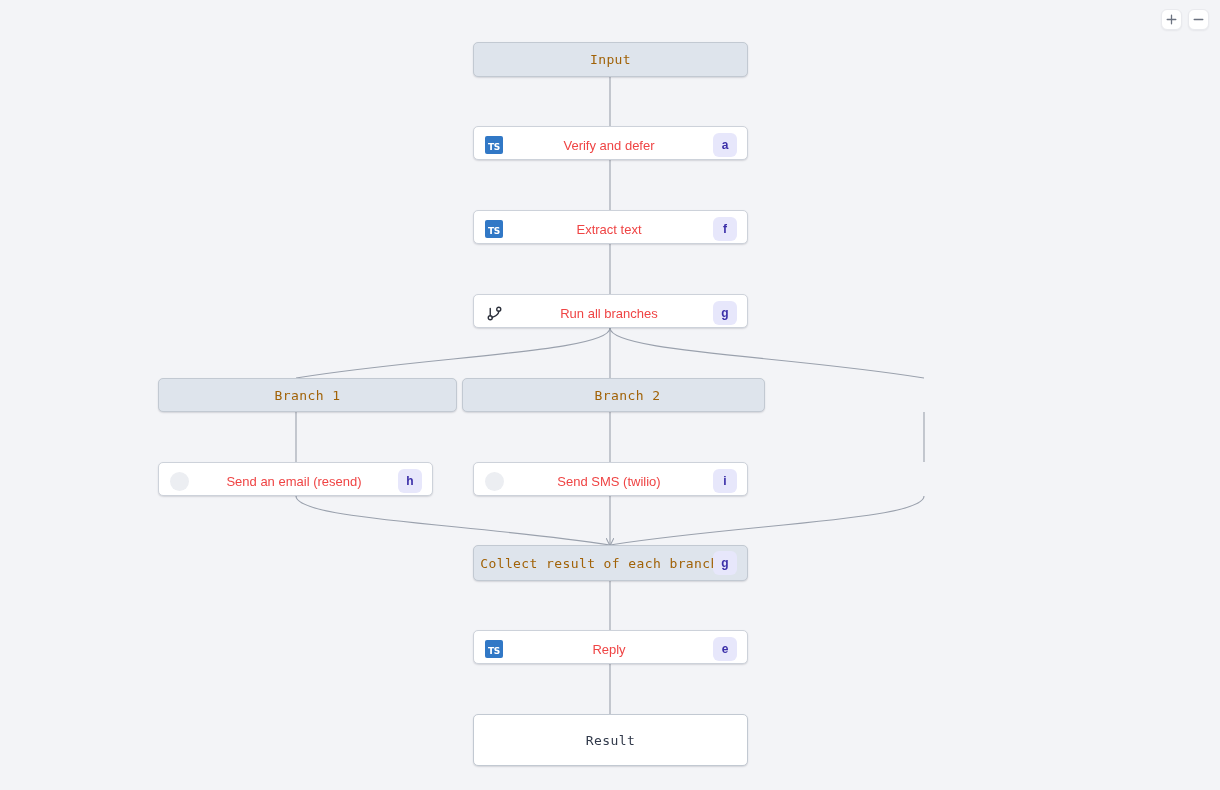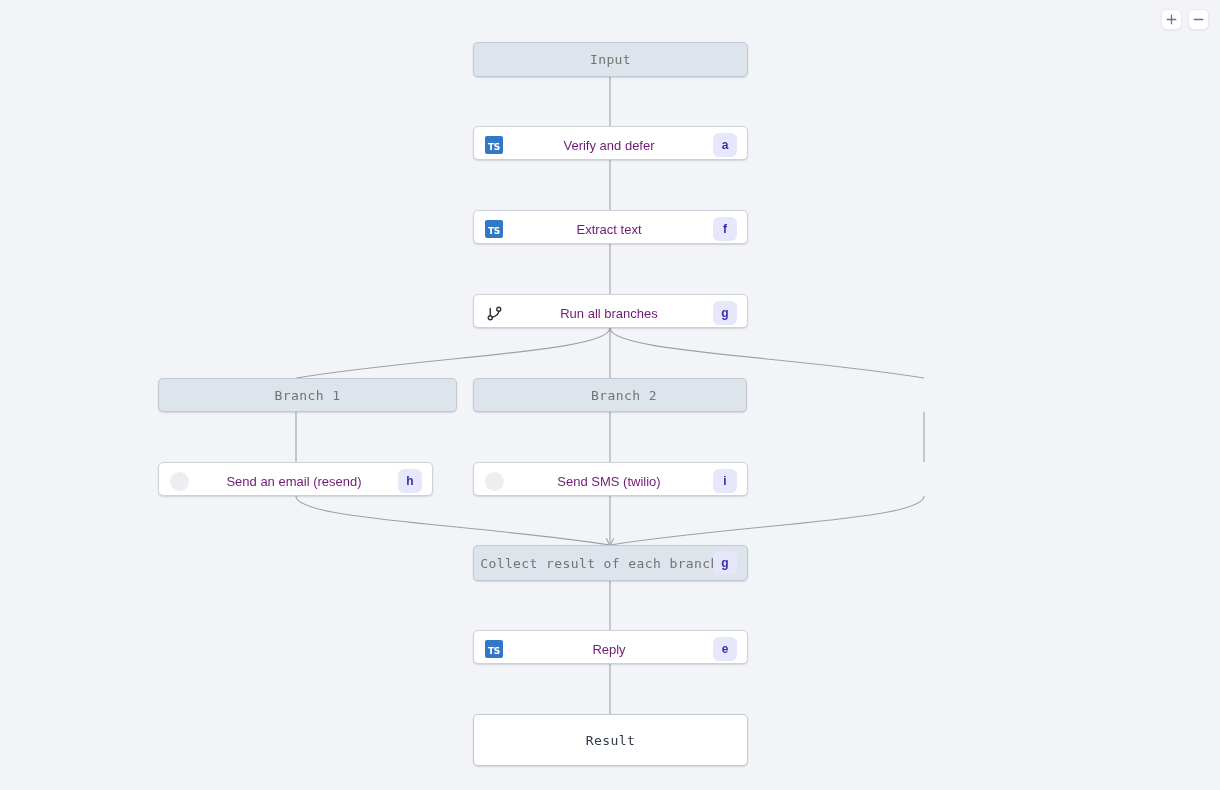--- a/index.html
+++ b/index.html
@@ -71,21 +71,21 @@
   }
 
   
   .node.slab {
     background: #dee4ec;
     justify-content: center;
   }
   .node.slab .label {
     font-family: "DejaVu Sans Mono", "Liberation Mono", monospace;
     font-size: 13px;
-    color: #737373;
+    color: #a16207;
     letter-spacing: 0.4px;
   }
 
   
   .node.plain {
     background: #ffffff;
     justify-content: center;
   }
   .node.plain .label {
     font-family: "DejaVu Sans Mono", "Liberation Mono", monospace;
@@ -105,21 +105,21 @@
     height: 22px;
     flex: 0 0 22px;
     display: flex;
     align-items: center;
     justify-content: center;
   }
   .node.step .label {
     flex: 1 1 auto;
     text-align: center;
     font-size: 13px;
-    color: #701a75;
+    color: #ef4444;
     font-family: "Liberation Sans", sans-serif;
     padding: 0 4px;
     white-space: nowrap;
     overflow: hidden;
   }
 
   
   .badge {
     flex: 0 0 auto;
     min-width: 24px;
@@ -252,21 +252,21 @@
         <path d="M12 5.9 C12 10, 8 10.6, 5.7 11.6" stroke="#2b2f3a" stroke-width="1.3" fill="none" stroke-linecap="round"></path>
       </svg>
     </span>
     <span class="label">Run all branches</span>
     <span class="badge">g</span>
   </div>
 
   <div class="node slab" style="left:158px; top:378px; width:299px; height:34px;">
     <span class="label">Branch 1</span>
   </div>
-  <div class="node slab" style="left:473px; top:378px; width:274px; height:34px;padding-left:28px;">
+  <div class="node slab" style="left:462px; top:378px; width:303px; height:34px;padding-left:28px;">
     <span class="label">Branch 2</span>
   </div>
 
   <div class="node step" style="left:158px; top:462px; width:275px; height:34px;">
     <span class="icon-slot">
       <span class="blank-icon"></span>
     </span>
     <span class="label">Send an email (resend)</span>
     <span class="badge">h</span>
   </div>

